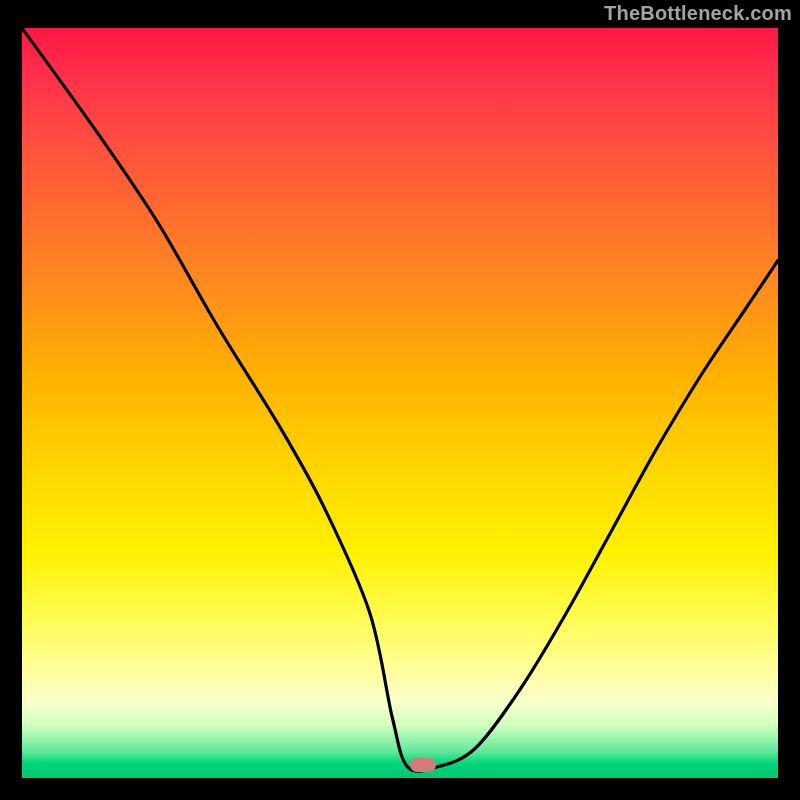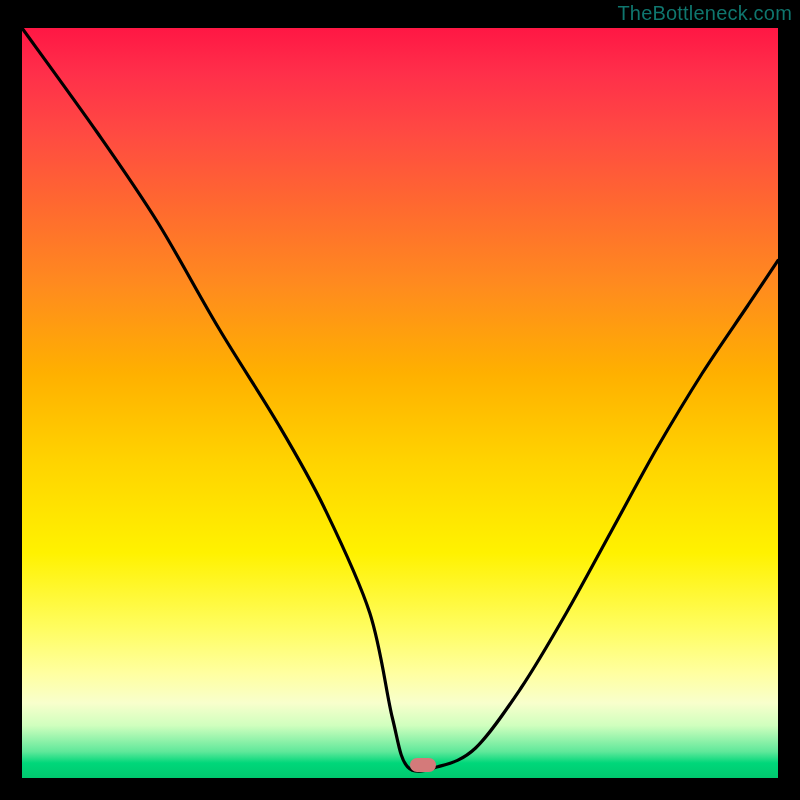--- a/index.html
+++ b/index.html
@@ -14,23 +14,23 @@
   .stage {
     position: relative;
     width: 800px;
     height: 800px;
     background: #000;
   }
   .watermark {
     position: absolute;
     top: 2px;
     right: 8px;
-    color: #0f766e;
+    color: #a3a3a3;
     font-size: 20px;
-    font-weight: 400;
+    font-weight: 700;
     letter-spacing: 0.2px;
     z-index: 50;
   }
   .plot {
     position: absolute;
     left: 22px;
     top: 28px;
     width: 756px;
     height: 750px;
     overflow: hidden;

